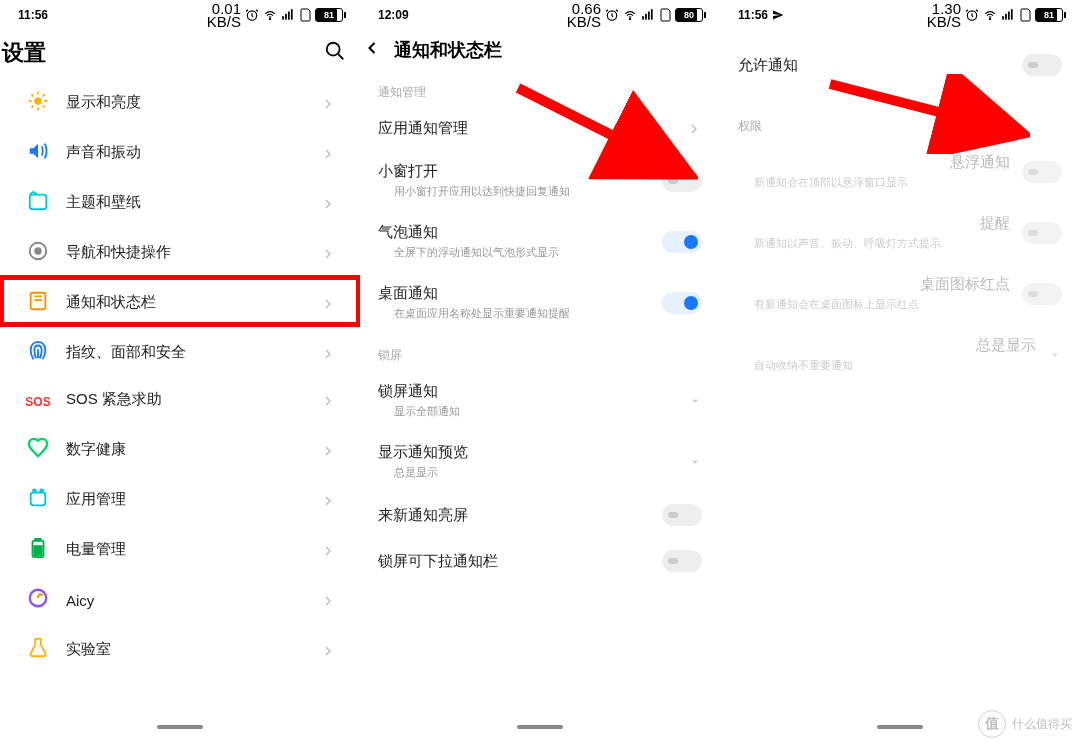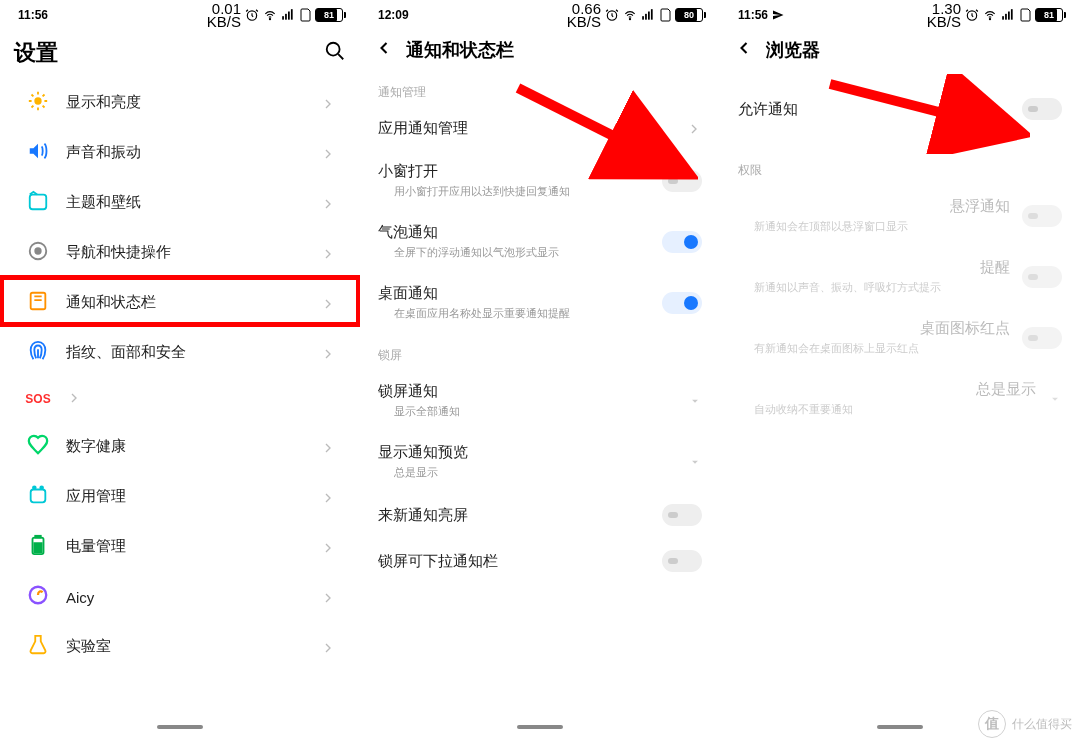--- a/index.html
+++ b/index.html
@@ -10,21 +10,21 @@
   .status-bar { display: flex; justify-content: space-between; align-items: center; padding: 6px 14px 2px 18px; font-size: 12px; font-weight: 600; height: 26px; }
   .status-right { display: flex; align-items: center; gap: 4px; }
   .speed { font-size: 15px; font-weight: 500; line-height: 0.9; text-align: right; }
   .ico { display: inline-flex; }
   .battery { display: inline-flex; align-items: center; }
   .battery-body { width: 28px; height: 14px; border: 1.3px solid #000; border-radius: 3px; position: relative; display: flex; align-items: center; }
   .battery-fill { background: #000; height: 100%; border-radius: 1px; }
   .battery-tip { width: 2px; height: 6px; background: #000; margin-left: 1px; border-radius: 0 1px 1px 0; }
   .battery-txt { position: absolute; font-size: 9px; font-weight: 600; color: #fff; width: 100%; text-align: center; left: 0; }
 
-  .header { display: flex; align-items: center; padding: 12px 14px 8px 14px; gap: 12px; text-align: right; }
+  .header { display: flex; align-items: center; padding: 12px 14px 8px 2px; gap: 12px; text-align: right; }
   .header h1 { font-size: 22px; font-weight: 700; }
   .header-sub h1 { font-size: 18px; font-weight: 600; }
   .search { margin-left: auto; }
 
   .list { flex: 1; overflow: hidden; }
   .row { display: flex; align-items: flex-end; padding: 14px 24px; gap: 14px; position: relative; }
   .row .ic { width: 28px; display: flex; justify-content: center; }
   .row .label { font-size: 15px; color: #222; flex: 1; }
   .chev { color: #bbb; }
   .highlight { outline: 5px solid #ff0000; outline-offset: -4px; }
@@ -172,20 +172,21 @@
           </span>
           <span class="label">指纹、面部和安全</span>
           <svg class="chev" width="16" height="16" viewBox="0 0 24 24" fill="none" stroke="#bbb" stroke-width="2">
             <path d="m9 18 6-6-6-6"></path>
           </svg>
         </div>
         <div class="row">
           <span class="ic">
             <span style="font-weight:800;font-size:12px;color:#ff3030">SOS</span>
           </span>
+          <span class="label">SOS 紧急求助</span>
           <svg class="chev" width="16" height="16" viewBox="0 0 24 24" fill="none" stroke="#bbb" stroke-width="2">
             <path d="m9 18 6-6-6-6"></path>
           </svg>
         </div>
         <div class="row">
           <span class="ic">
             <svg width="22" height="22" viewBox="0 0 24 24" fill="none" stroke="#00d66a" stroke-width="2.5">
               <path d="M12 21C5 14 2 11 2 7.5 2 4.4 4.4 2 7.5 2c1.7 0 3.4.8 4.5 2.1C13.1 2.8 14.8 2 16.5 2 19.6 2 22 4.4 22 7.5c0 3.5-3 6.5-10 13.5z"></path>
             </svg>
           </span>
@@ -418,28 +419,20 @@
         <span class="battery">
           <span class="battery-body">
               <span class="battery-fill" style="width:81%"></span>
               <span class="battery-txt">81</span>
             </span>
             <span class="battery-tip"></span>
         </span>
       </span>
     </div>
 
-    <div class="header header-sub">
-      <span>
-        <svg width="20" height="20" viewBox="0 0 24 24" fill="none" stroke="#000" stroke-width="2.5">
-            <path d="m15 18-6-6 6-6"></path>
-          </svg>
-      </span>
-      <h1>浏览器</h1>
-    </div>
 
     <div class="list">
       <div class="set-row" style="padding-top:28px;padding-bottom:28px">
         <div class="set-text">
             <div class="set-title">允许通知</div>
           </div>
         <div class="toggle">
             <span class="knob"></span>
           </div>
       </div>

